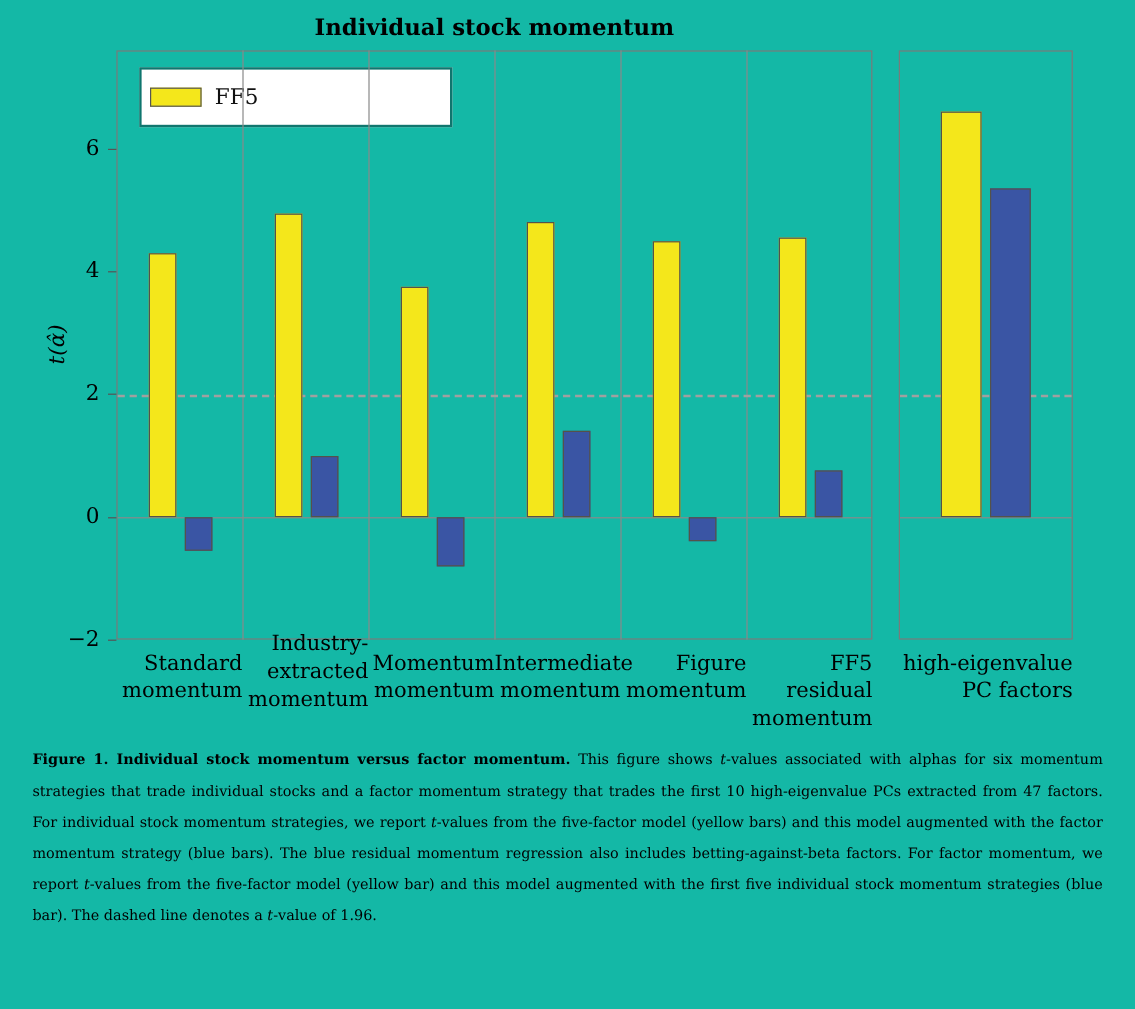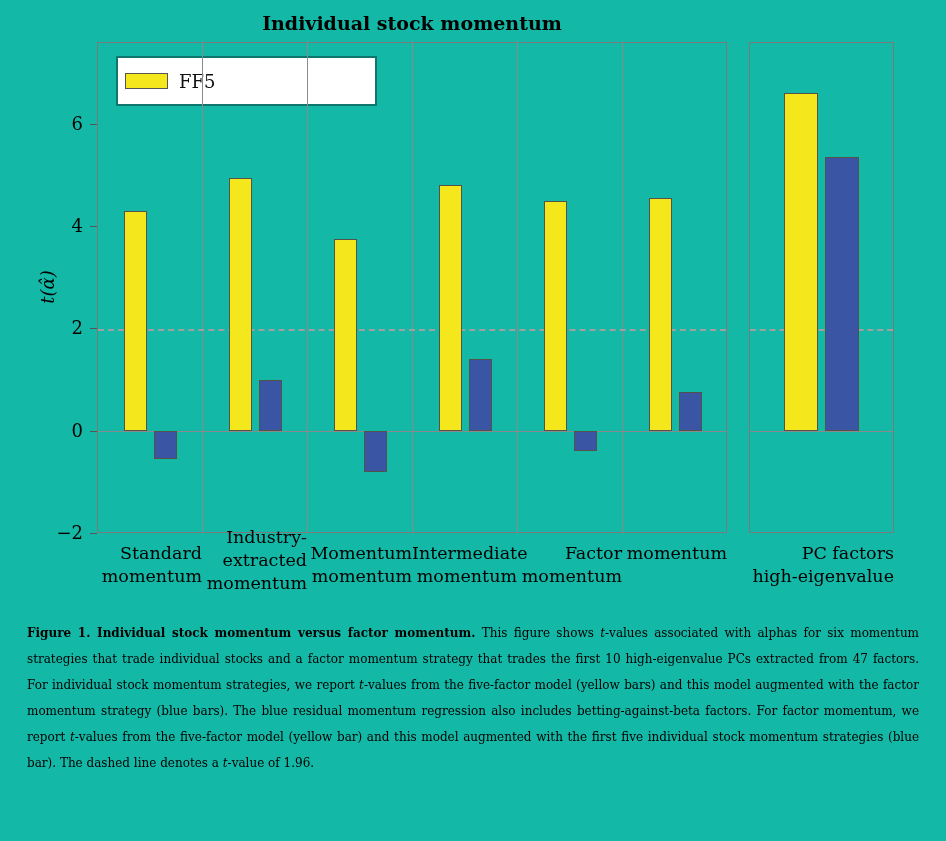--- a/index.html
+++ b/index.html
@@ -69,41 +69,42 @@
         </div>
         <div class="xlabel" style="left: 307px; top: 542px; width: 105px;">
           <div>Momentum</div>
           <div>momentum</div>
         </div>
         <div class="xlabel" style="left: 412px; top: 542px; width: 105px;">
           <div>Intermediate</div>
           <div>momentum</div>
         </div>
         <div class="xlabel" style="left: 517px; top: 542px; width: 105px;">
-          <div>Factor</div>
+          <div>Figure</div>
           <div>momentum</div>
         </div>
         <div class="xlabel" style="left: 622px; top: 542px; width: 105px;">
+          <div>FF5 residual</div>
           <div>momentum</div>
         </div>
         <div class="ytick-mark" style="left: 90px; top: 123.833px;"></div>
         <div class="ytick-label" style="left: 49px; top: 112.833px;">6</div>
         <div class="ytick-mark" style="left: 90px; top: 226.125px;"></div>
         <div class="ytick-label" style="left: 49px; top: 215.125px;">4</div>
         <div class="ytick-mark" style="left: 90px; top: 328.417px;"></div>
         <div class="ytick-label" style="left: 49px; top: 317.417px;">2</div>
         <div class="ytick-mark" style="left: 90px; top: 430.708px;"></div>
         <div class="ytick-label" style="left: 49px; top: 419.708px;">0</div>
         <div class="ytick-mark" style="left: 90px; top: 533px;"></div>
         <div class="ytick-label" style="left: 49px; top: 522px;">−2</div>
         <div class="panel-box" style="left: 749px; top: 42px; width: 145px; height: 491px;"></div>
         <div class="ref-line" style="left: 750px; top: 329.462px; width: 143px;"></div>
         <div class="zero-line" style="left: 750px; top: 430.708px; width: 143px;"></div>
         <div class="bar" style="left: 783.765px; top: 93.1458px; width: 34px; height: 337.562px; background: rgb(244, 231, 27);"></div>
         <div class="bar" style="left: 825.38px; top: 157.078px; width: 34px; height: 273.63px; background: rgb(58, 85, 164);"></div>
         <div class="xlabel" style="left: 749px; top: 542px; width: 145px;">
+          <div>high-eigenvalue</div>
           <div>PC factors</div>
-          <div>high-eigenvalue</div>
         </div>
       </div>
   </div>
   <p class="caption" id="caption"><span style="font-weight: 700;">Figure 1. Individual stock momentum versus factor momentum.</span><span> This figure shows </span><span style="font-style: italic;">t</span><span>-values associated with alphas for six momentum strategies that trade individual stocks and a factor momentum strategy that trades the first 10 high-eigenvalue PCs extracted from 47 factors. For individual stock momentum strategies, we report </span><span style="font-style: italic;">t</span><span>-values from the five-factor model (yellow bars) and this model augmented with the factor momentum strategy (blue bars). The blue residual momentum regression also includes betting-against-beta factors. For factor momentum, we report </span><span style="font-style: italic;">t</span><span>-values from the five-factor model (yellow bar) and this model augmented with the first five individual stock momentum strategies (blue bar). The dashed line denotes a </span><span style="font-style: italic;">t</span><span>-value of 1.96.</span></p>
 </div>
 
 </body></html>

